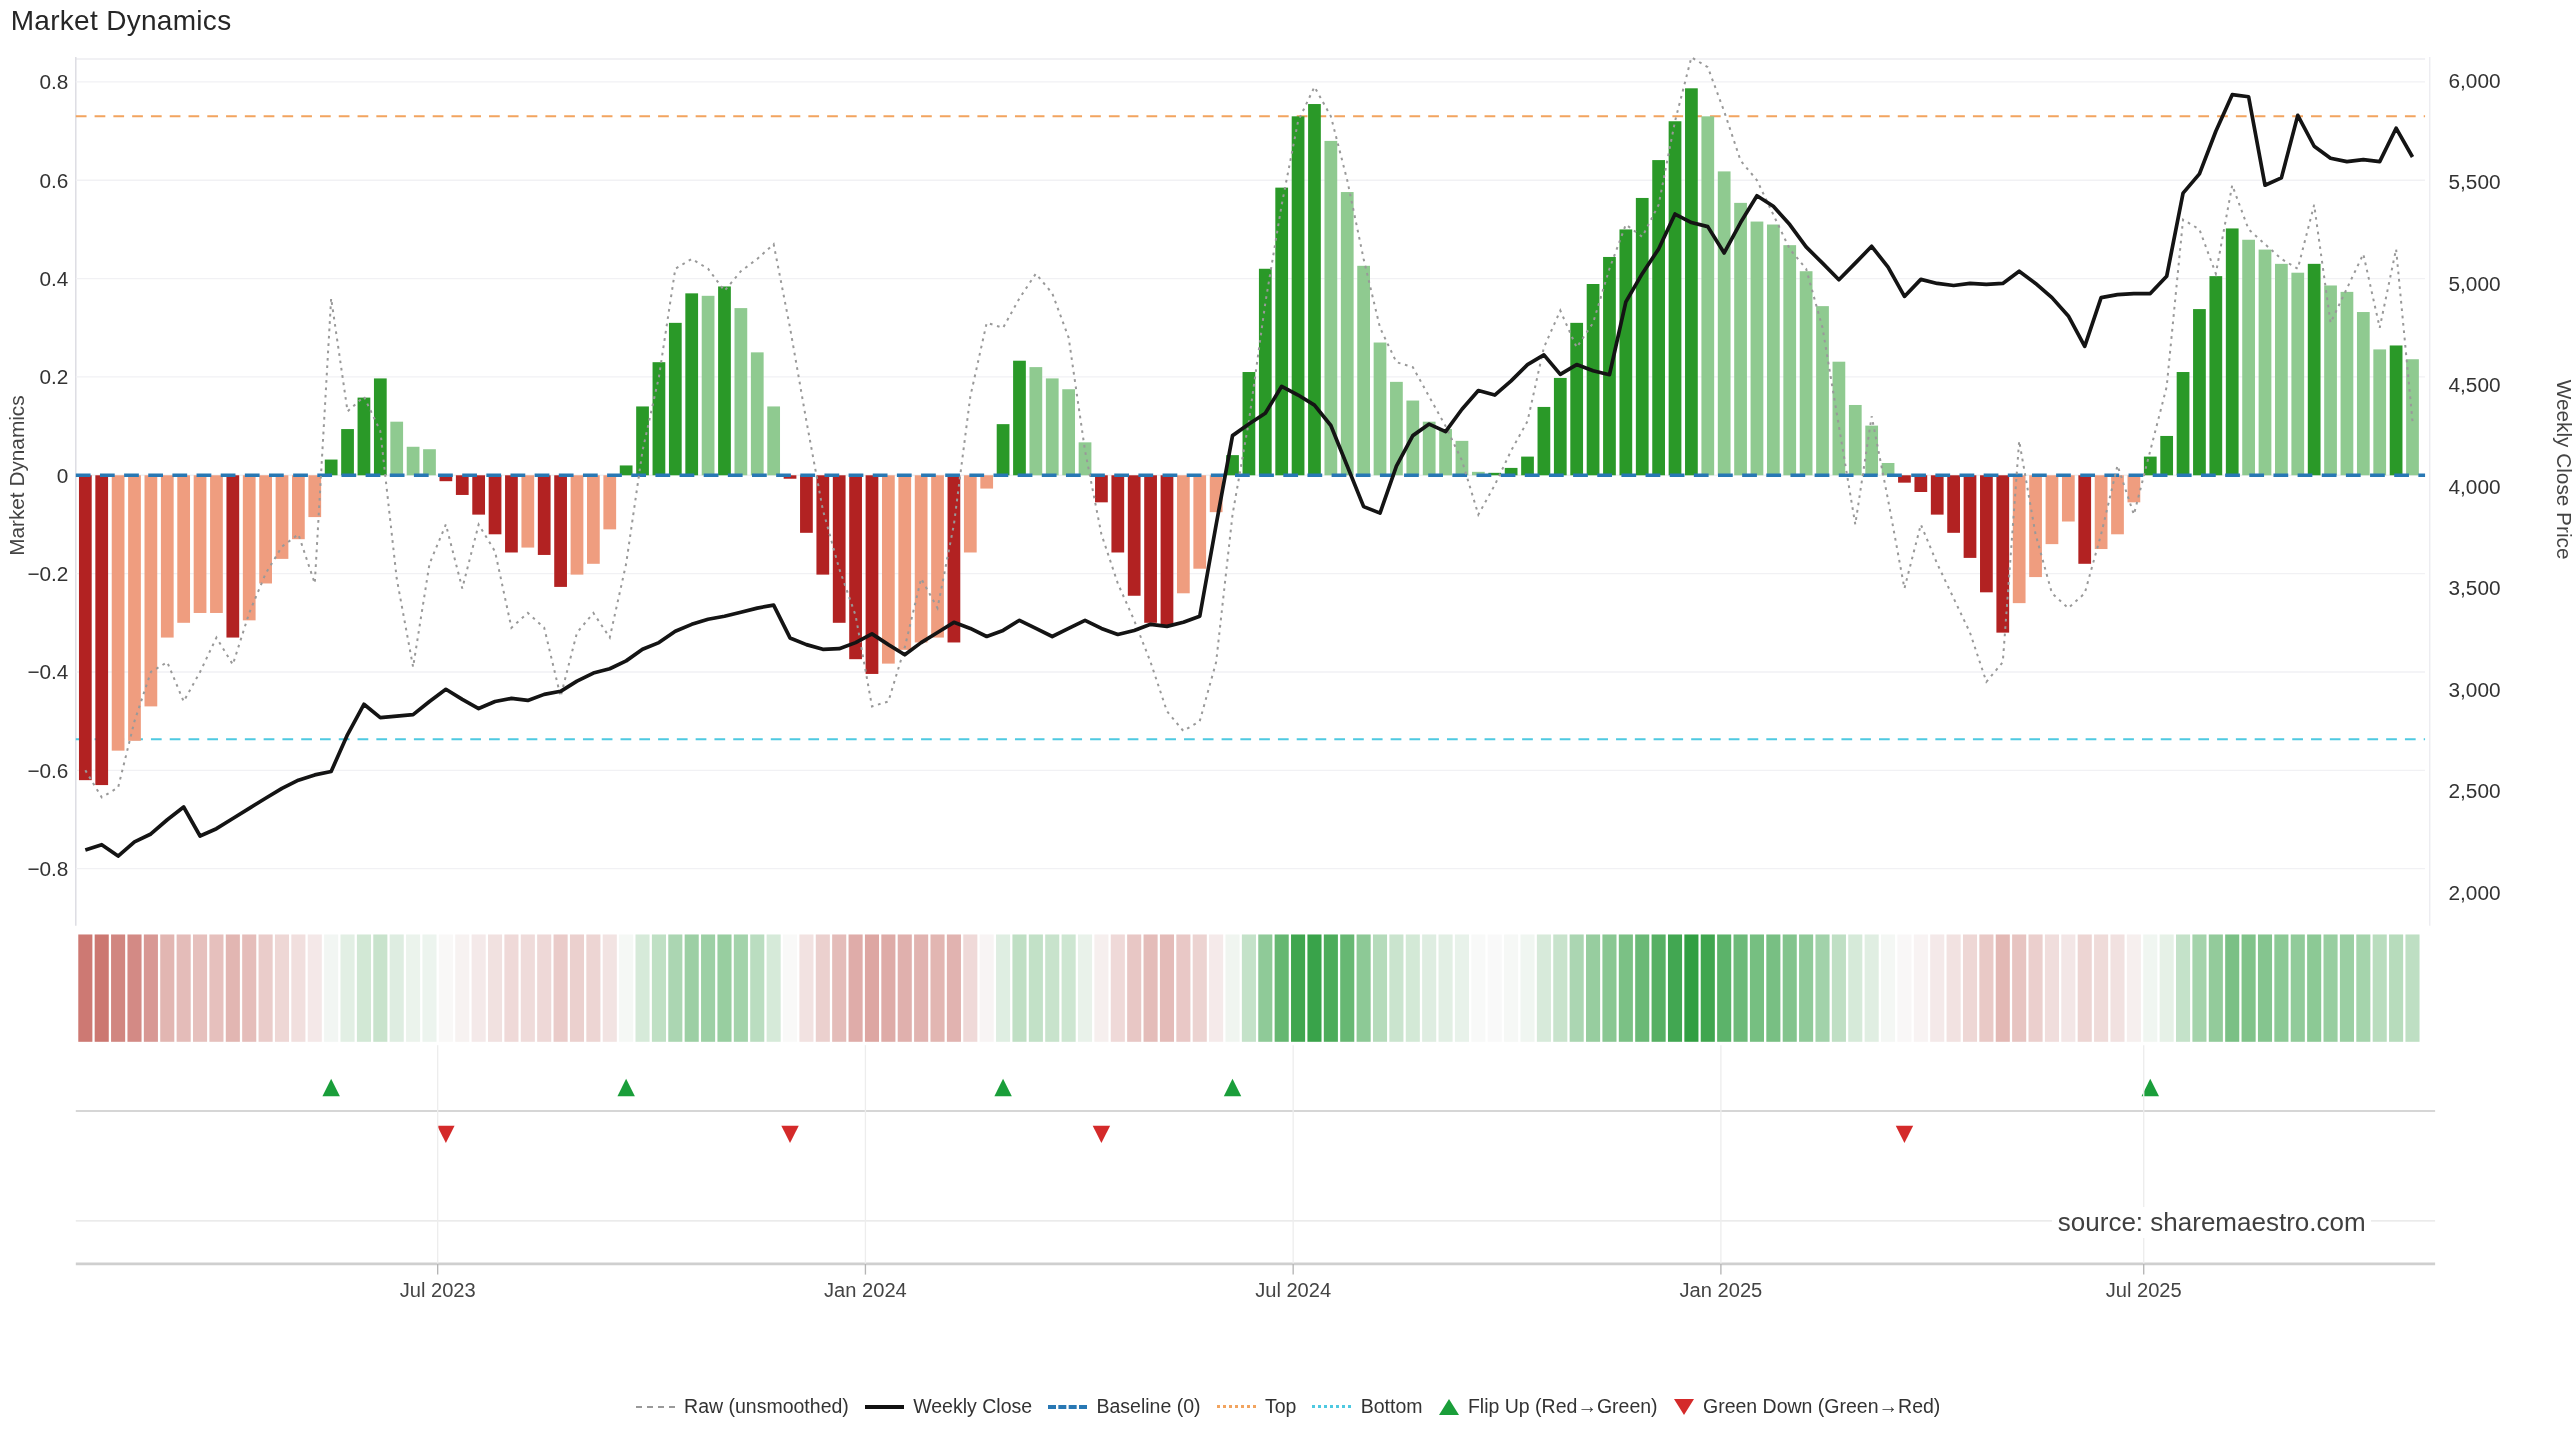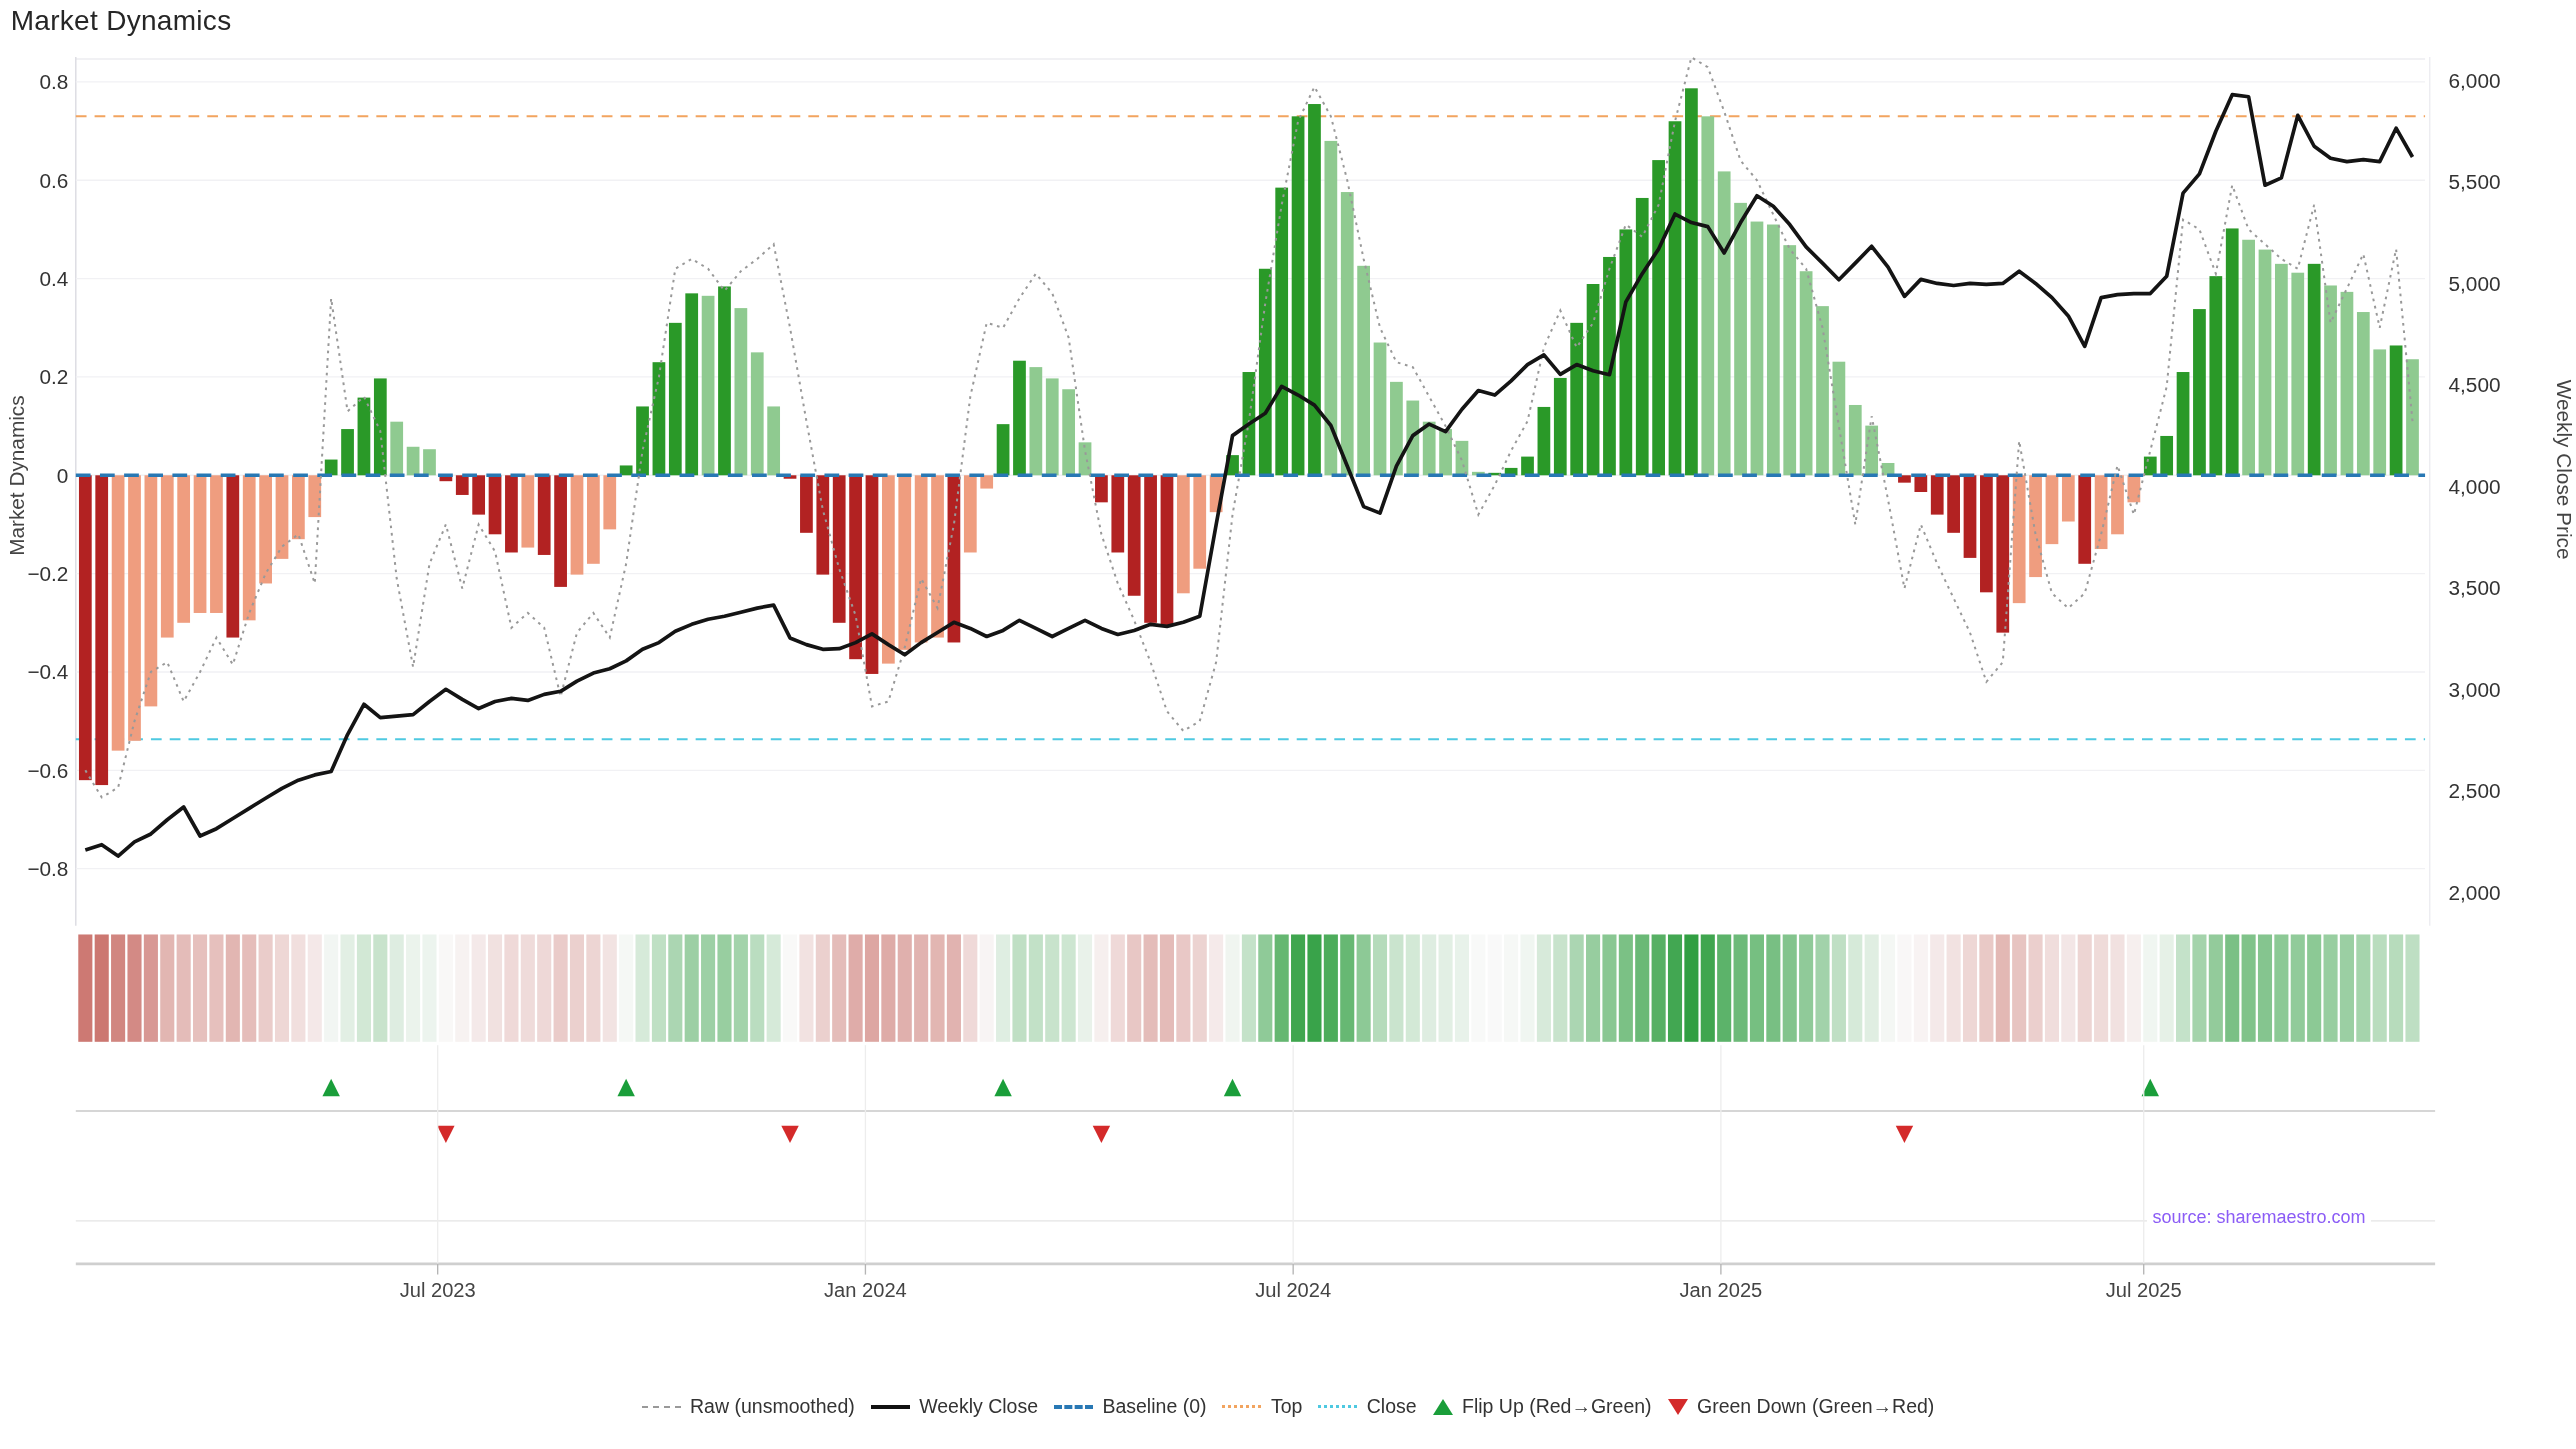--- a/index.html
+++ b/index.html
@@ -1,20 +1,20 @@
 <!DOCTYPE html>
 <html style="font-size:10.7px"><head>
 <meta charset="utf-8">
 <style>
   html,body{margin:0;padding:0;background:#fff;}
   #app{position:relative;width:2576px;height:1449px;background:#fff;overflow:hidden;
        font-family:"Liberation Sans", sans-serif;}
   #chart{position:absolute;left:0;top:0;}
   .title{position:absolute;left:10.7px;top:5.4px;font-size:28px;color:#262626;letter-spacing:0.3px;}
-  .source{position:absolute;right:205px;top:1207px;font-size:18px;color:#8b5cf6;background:#fff;padding:0 5.4px;}
+  .source{position:absolute;right:205px;top:1207px;font-size:26px;color:#404040;background:#fff;padding:0 5.4px;}
   .legend{position:absolute;left:0;top:1395px;width:100%;display:flex;justify-content:center;
           align-items:center;gap:16px;font-size:19.5px;color:#333;}
   .li{display:flex;align-items:center;white-space:nowrap;}
   .sw{display:inline-block;margin-right:9.4px;}
   .line{width:39px;height:0;}
   .raw{border-top:2.7px dashed #999;}
   .close{border-top:4.7px solid #111;}
   .base{border-top:4.7px dashed #2878b4;}
   .top{border-top:3.4px dotted #f2a45f;}
   .bot{border-top:3.4px dotted #4ec9e1;}
@@ -412,21 +412,21 @@
     <span class="li">
       <span class="sw line base"></span>
       <span>Baseline (0)</span>
     </span>
     <span class="li">
       <span class="sw line top"></span>
       <span>Top</span>
     </span>
     <span class="li">
       <span class="sw line bot"></span>
-      <span>Close</span>
+      <span>Bottom</span>
     </span>
     <span class="li">
       <span class="sw triu"></span>
       <span>Flip Up (Red→Green)</span>
     </span>
     <span class="li">
       <span class="sw trid"></span>
       <span>Green Down (Green→Red)</span>
     </span>
   </div>

